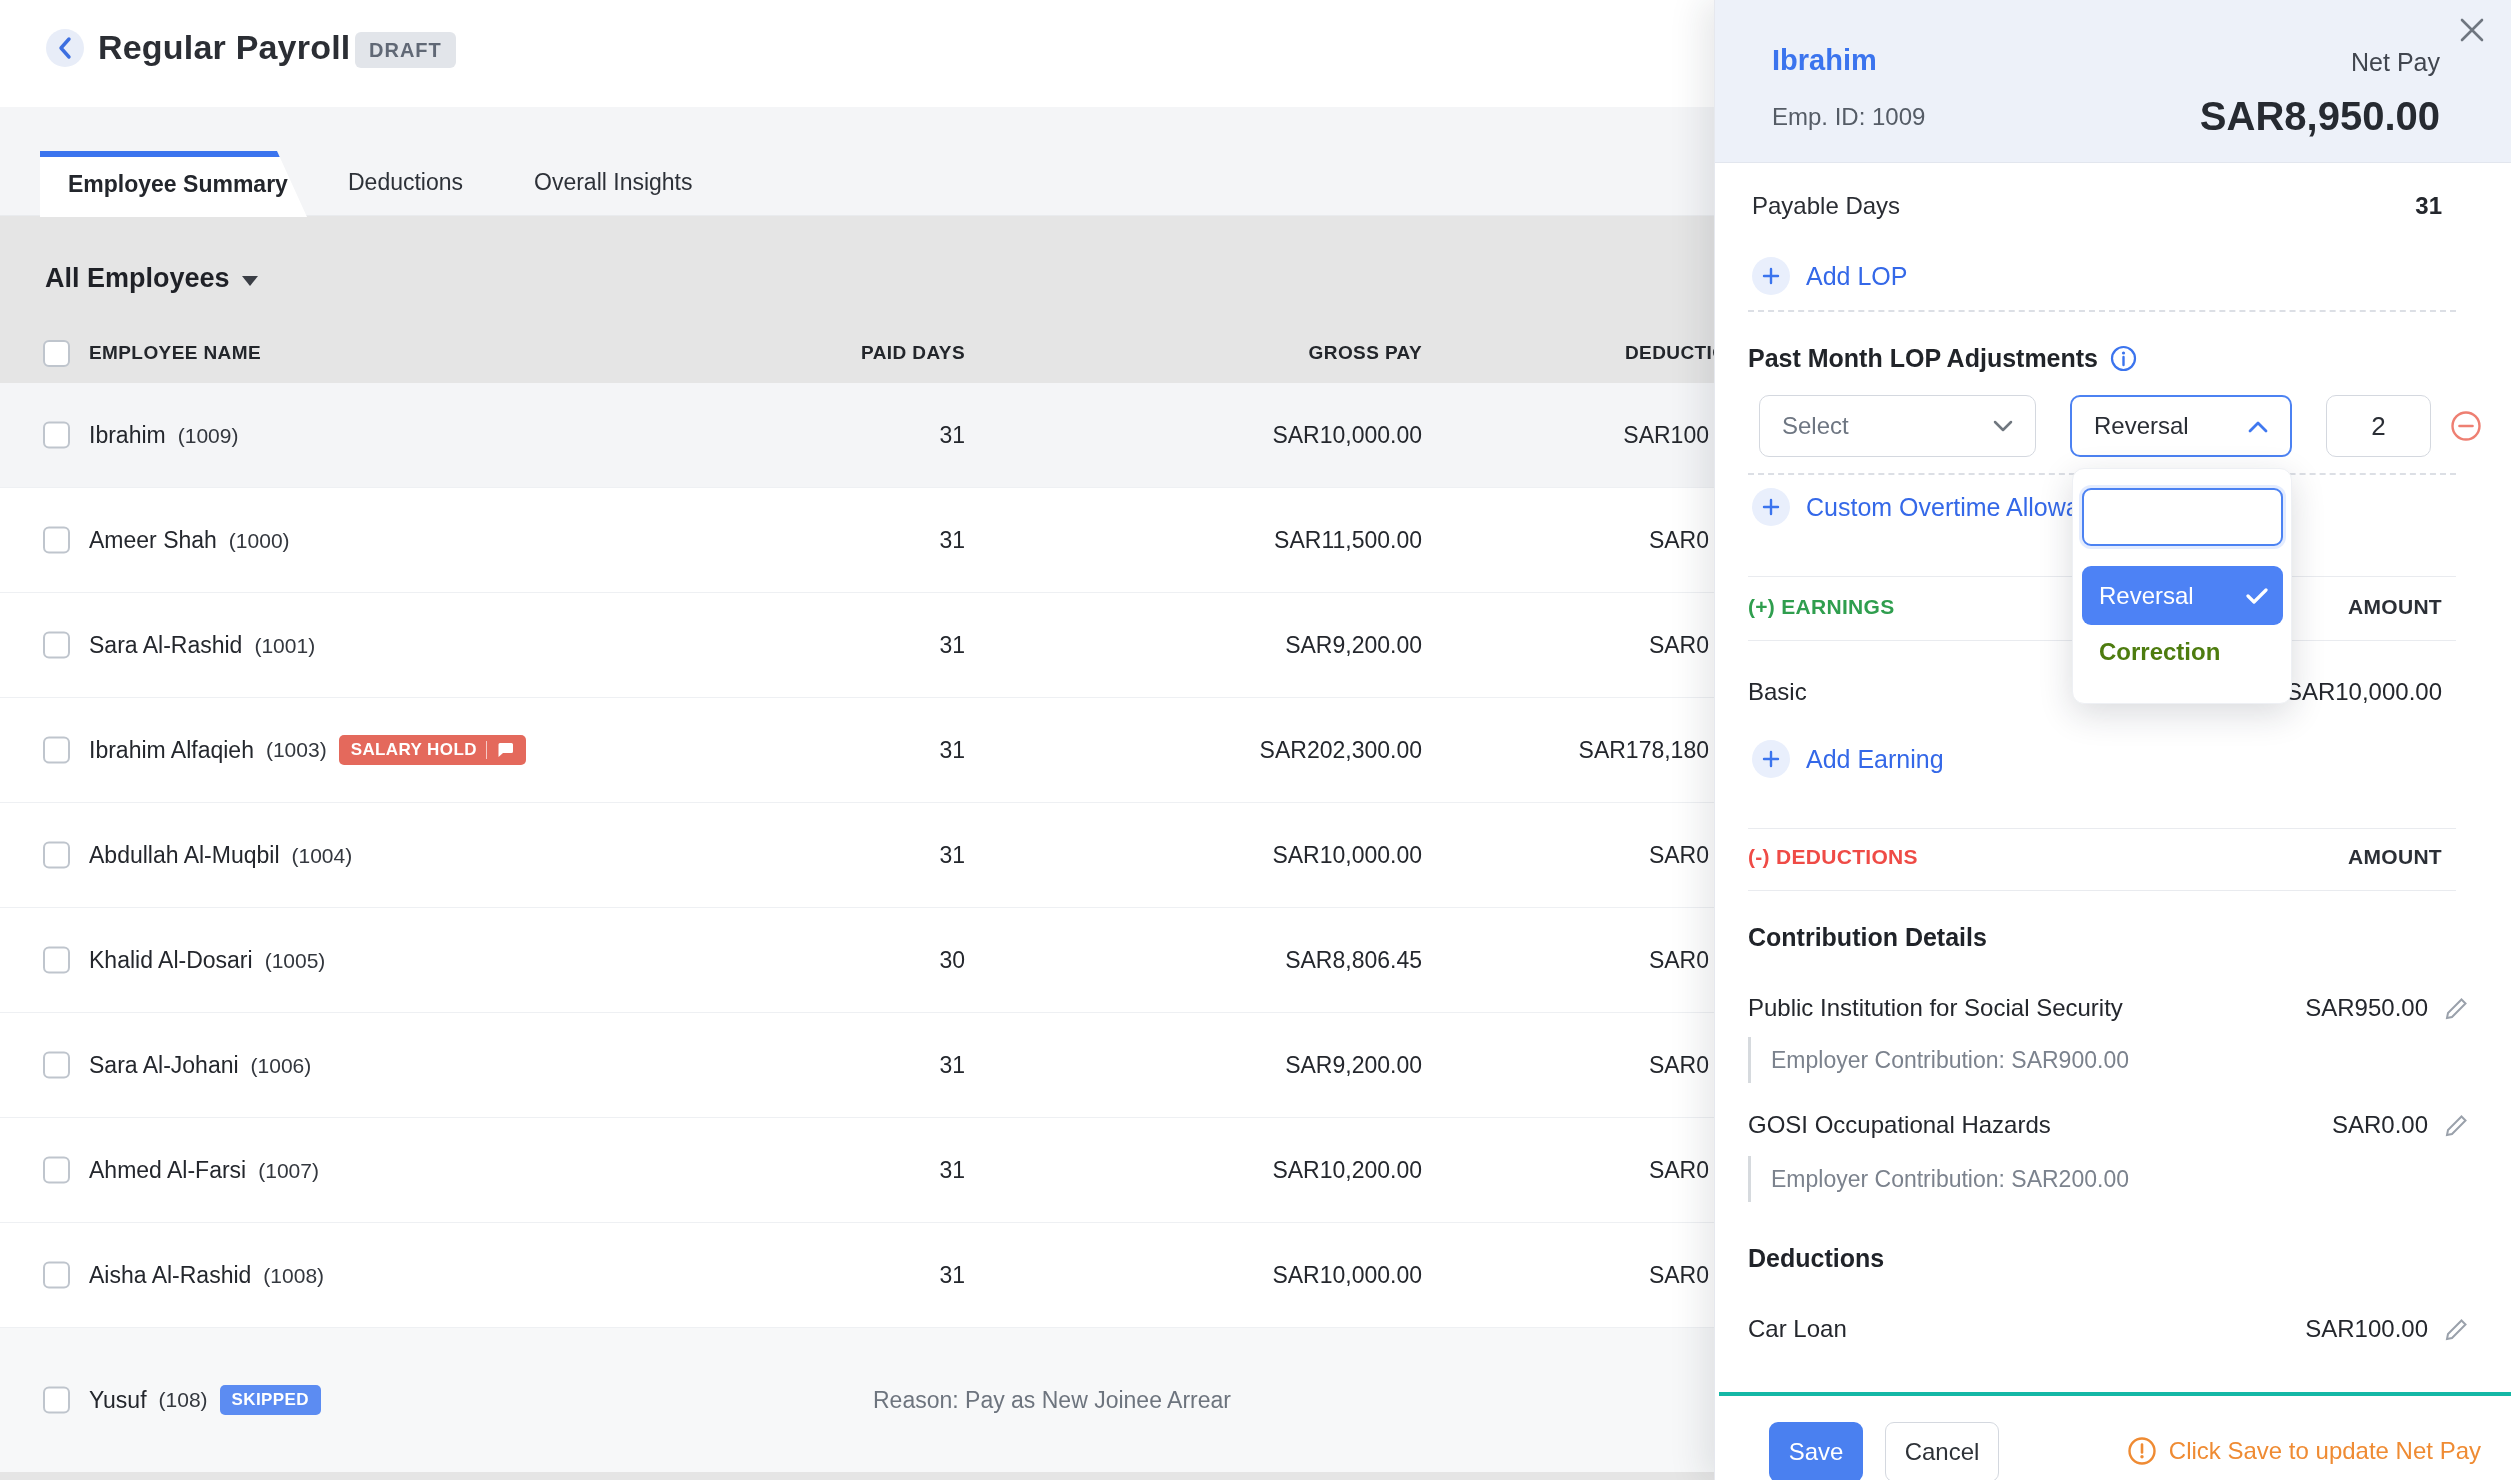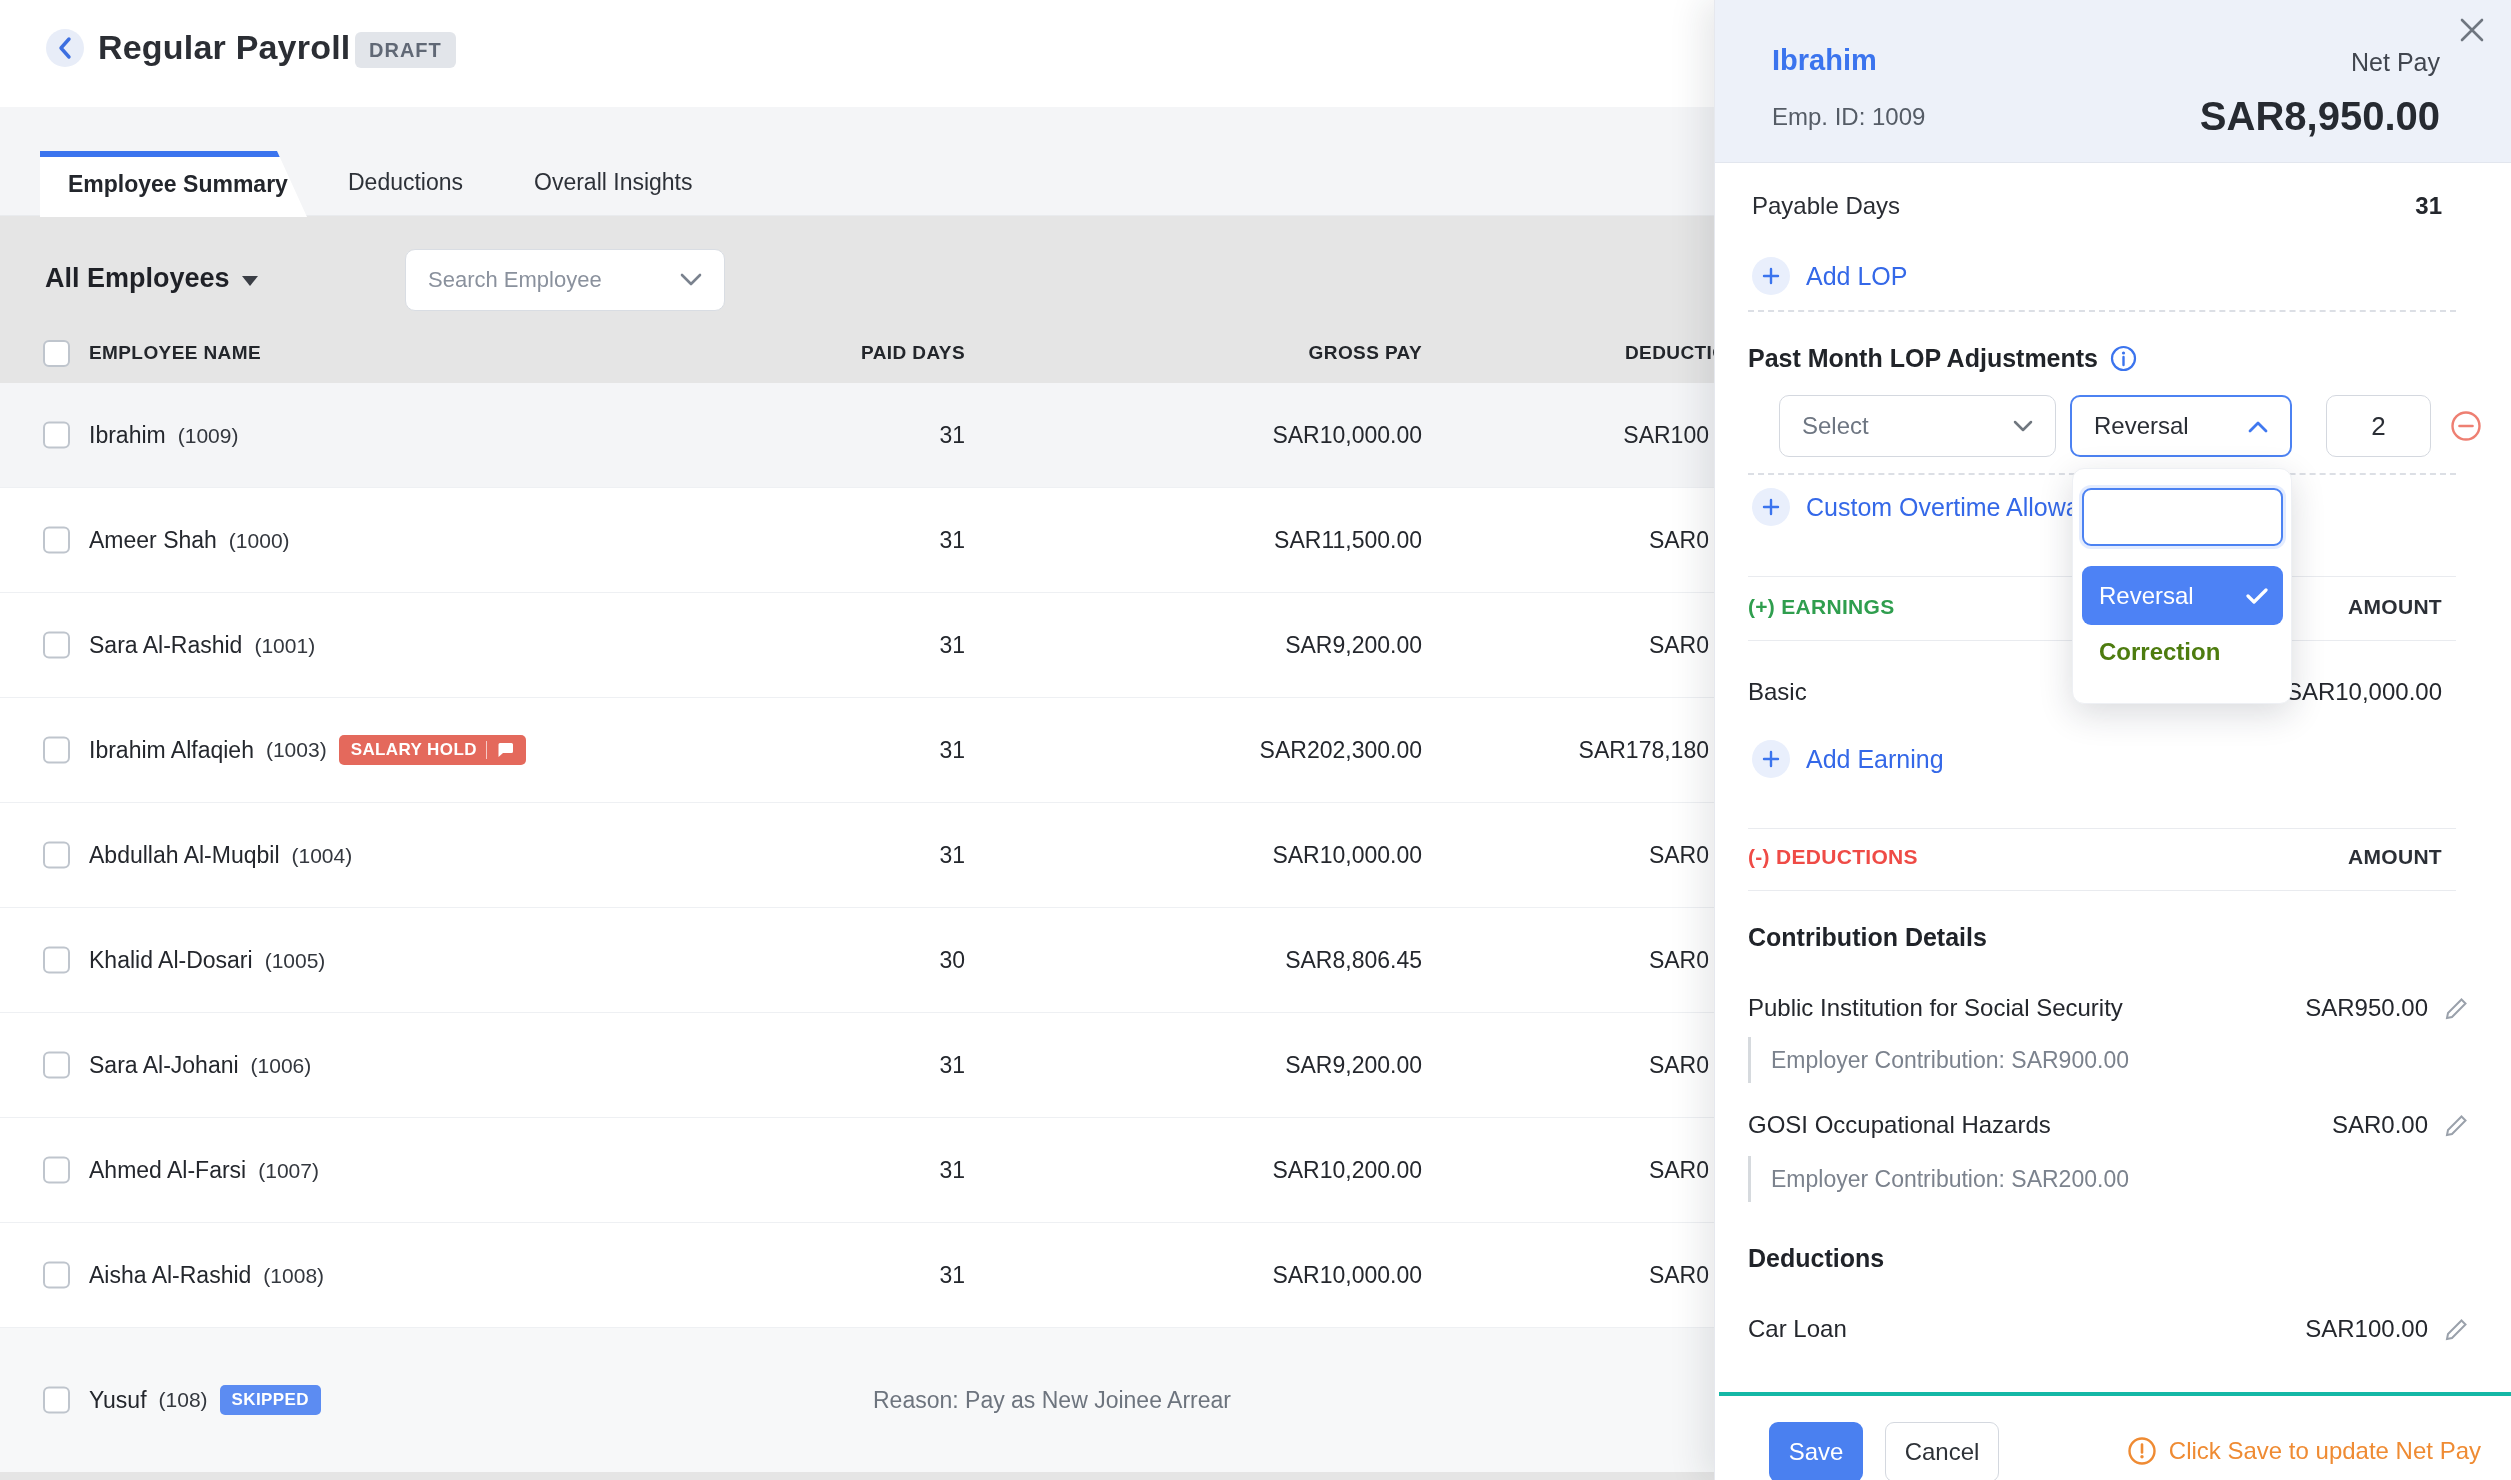--- a/index.html
+++ b/index.html
@@ -85,21 +85,21 @@
   .add-link .lbl{font-size:25px;font-weight:500;color:var(--link-blue);white-space:nowrap;}
   #add-lop{left:37px;top:257px;}
   #custom-ot{left:37px;top:488px;}
   #add-earning{left:37px;top:740px;}
   .dashed{position:absolute;left:33px;right:56px;border-top:2px dashed #dcdfe5;}
   .solid{position:absolute;left:33px;right:56px;border-top:1px solid #e9ebef;}
   .lop-title{position:absolute;left:33px;top:344px;font-size:25px;font-weight:700;color:#212429;display:flex;align-items:center;gap:12px;}
 
   .ctrl{position:absolute;top:395px;height:62px;box-sizing:border-box;border-radius:10px;background:#fff;}
   .sel{border:1px solid #d4d8df;display:flex;align-items:center;justify-content:space-between;padding:0 22px;cursor:pointer;}
-  #sel-lop{left:44px;width:277px;margin-left:20px;}
+  #sel-lop{left:44px;width:277px;}
   #sel-lop .v{font-size:24px;color:#6e7682;}
   #sel-type{left:355px;width:222px;border:2px solid #4c82f2;}
   #sel-type .v{font-size:24px;color:#2a2e35;}
   #days-input{left:611px;width:105px;border:1px solid #d4d8df;text-align:center;font-size:26px;color:#2a2e35;
     display:flex;align-items:center;justify-content:center;}
   .minus-btn{position:absolute;left:734px;top:409px;width:34px;height:34px;cursor:pointer;}
 
   .sec-title{position:absolute;left:33px;font-size:21px;font-weight:700;letter-spacing:0.3px;}
   .sec-amount{position:absolute;right:70px;font-size:21px;font-weight:700;color:#2b2f36;letter-spacing:0.3px;}
   .earn-title{top:595px;color:var(--earnings-green);}
@@ -155,26 +155,20 @@
     <span>Employee Summary</span>
   </div>
   <div class="tab-inactive" id="tab-deductions">Deductions</div>
   <div class="tab-inactive" id="tab-insights">Overall Insights</div>
 
   <div class="emp-filter">
     <span>All Employees</span>
     <span class="caret"></span>
   </div>
 
-  <div class="search-select">
-    <span class="ph">Search Employee</span>
-    <svg width="22" height="14" viewBox="0 0 22 14">
-      <polyline points="2,2 11,11 20,2" fill="none" stroke="#7a828e" stroke-width="2.6" stroke-linecap="round" stroke-linejoin="round"></polyline>
-    </svg>
-  </div>
 
   <div class="thead">
     <span class="cb"></span>
     <span class="th th-name">EMPLOYEE NAME</span>
     <span class="th th-paid">PAID DAYS</span>
     <span class="th th-gross">GROSS PAY</span>
     <span class="th th-ded">DEDUCTIONS</span>
   </div>
 
   <div id="rows">

